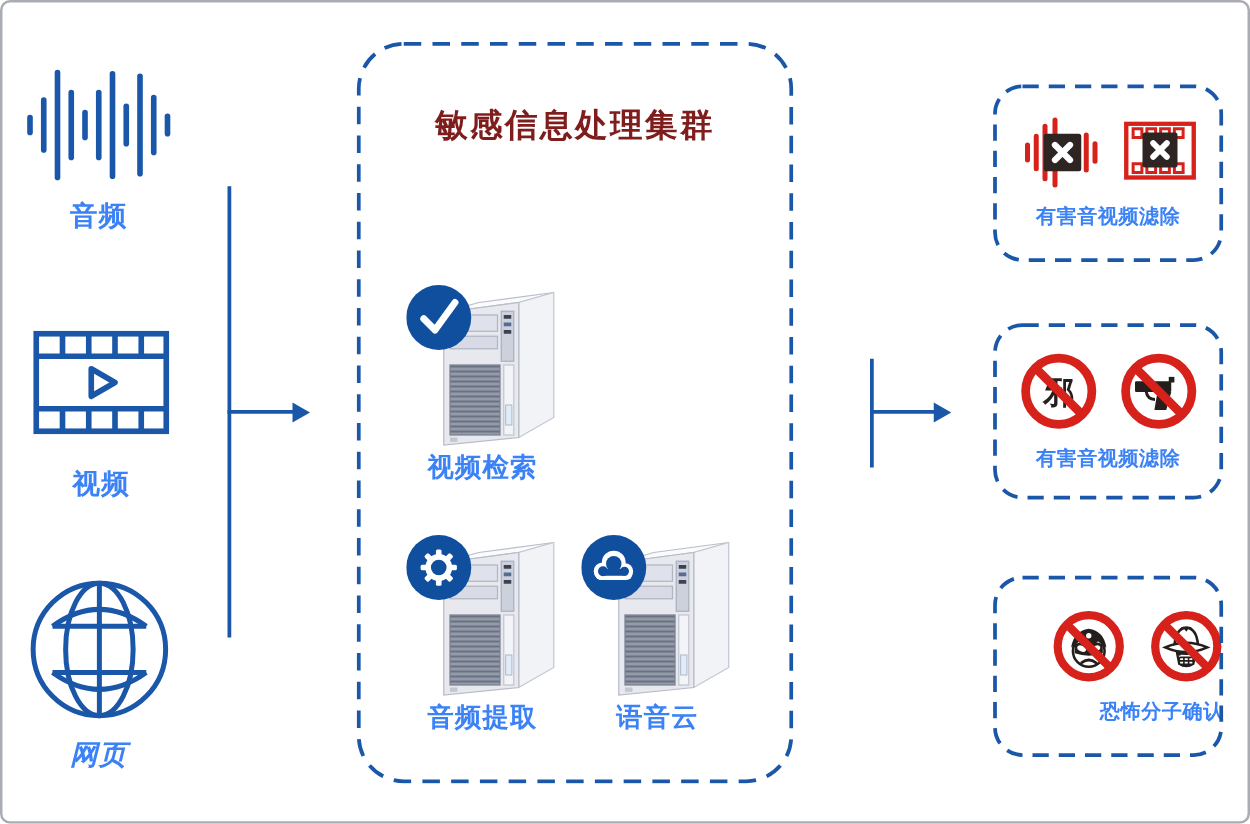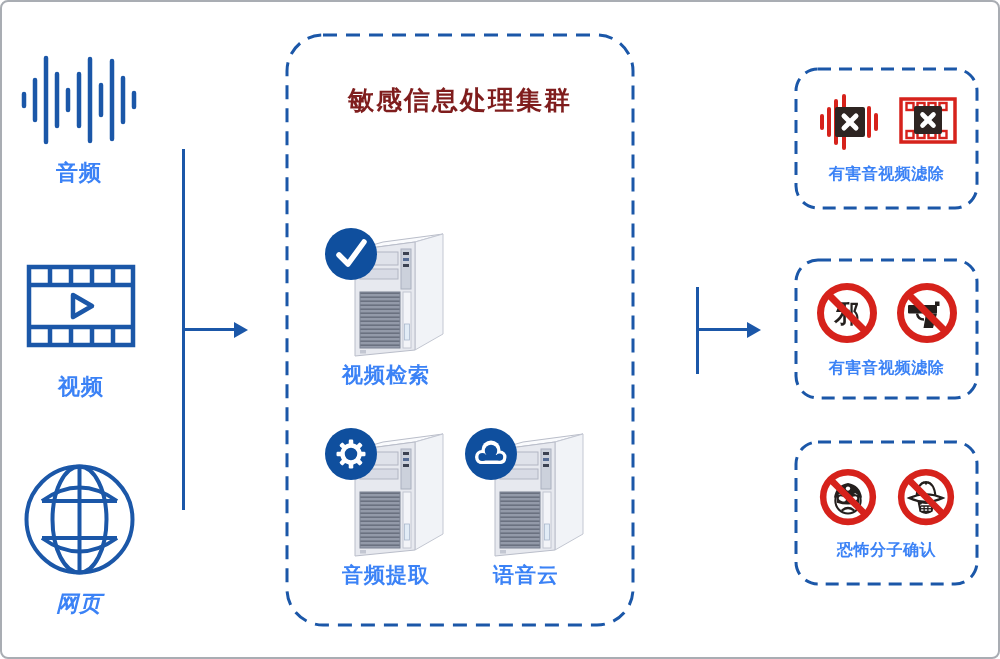--- a/index.html
+++ b/index.html
@@ -251,21 +251,21 @@
           <polygon points="31,32.5 42,32.5 38,47 28.5,47" fill="#241f1d"></polygon>
           <path d="M22,32.5 q1,6 7,6" fill="none" stroke="#241f1d" stroke-width="2.4"></path>
           <rect x="40" y="20.5" width="4.5" height="4.5" fill="#241f1d"></rect>
         </g>
         <line x1="14.5" y1="14.5" x2="49.5" y2="49.5" stroke="#d6221b" stroke-width="7"></line>
       </svg>
     </div>
     <div class="blue-label">有害音视频滤除</div>
   </div>
 
-  <div class="dashed-box output-box" style="left:792px; top:438px; width:185px; height:146px;">
+  <div class="dashed-box output-box" style="left:792px; top:458px; width:185px; height:146px;align-items:flex-end;">
     <svg class="frame" width="185" height="146">
       <rect x="2" y="2" width="181" height="142" rx="22" fill="none" stroke="#1b57a8" stroke-width="3" stroke-dasharray="13 8"></rect>
     </svg>
     <div class="output-icons" style="gap:18px;">
       <svg width="60" height="60" viewBox="0 0 64 64">
         <circle cx="32" cy="32" r="26.5" fill="#fff" stroke="#d6221b" stroke-width="7"></circle>
         <g>
           <circle cx="32" cy="36" r="13.5" fill="#fff" stroke="#241f1d" stroke-width="2.2"></circle>
           <path d="M17,33 Q19,19 32,17 Q45,19 47,33 L40,28 L32,31 L24,28 Z" fill="#241f1d"></path>
           <circle cx="32" cy="23" r="2.3" fill="#fff"></circle>

